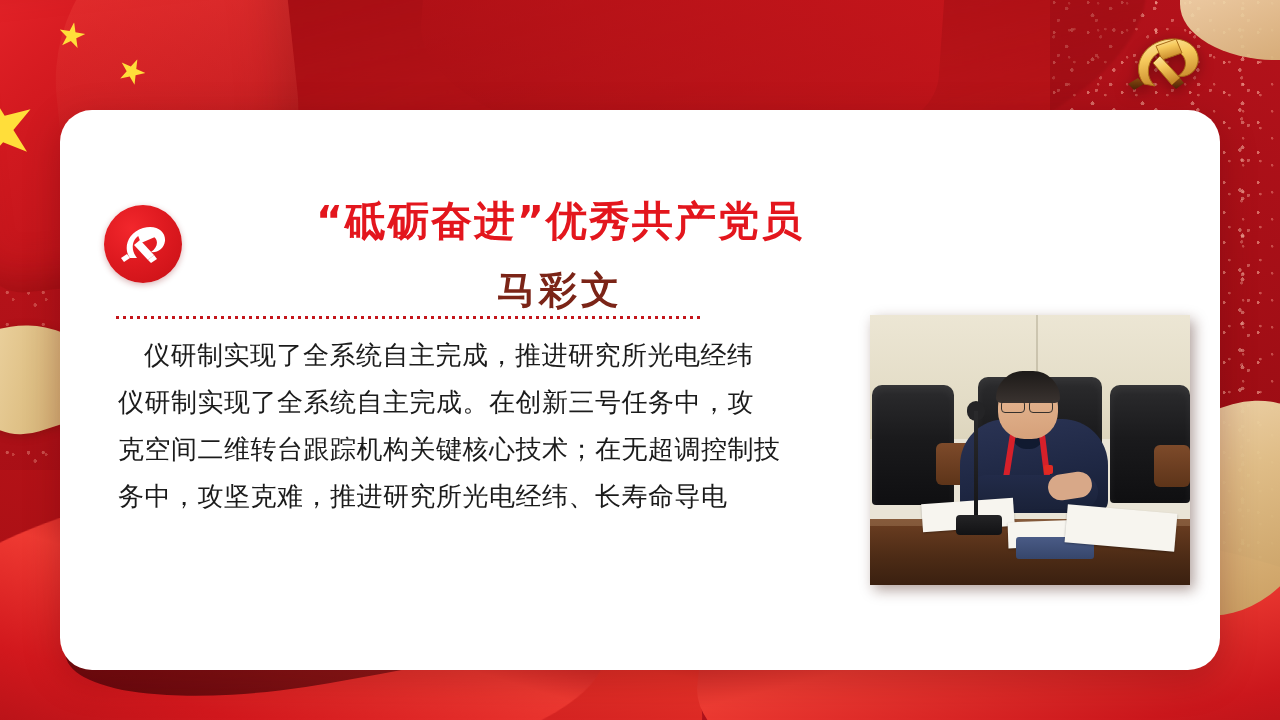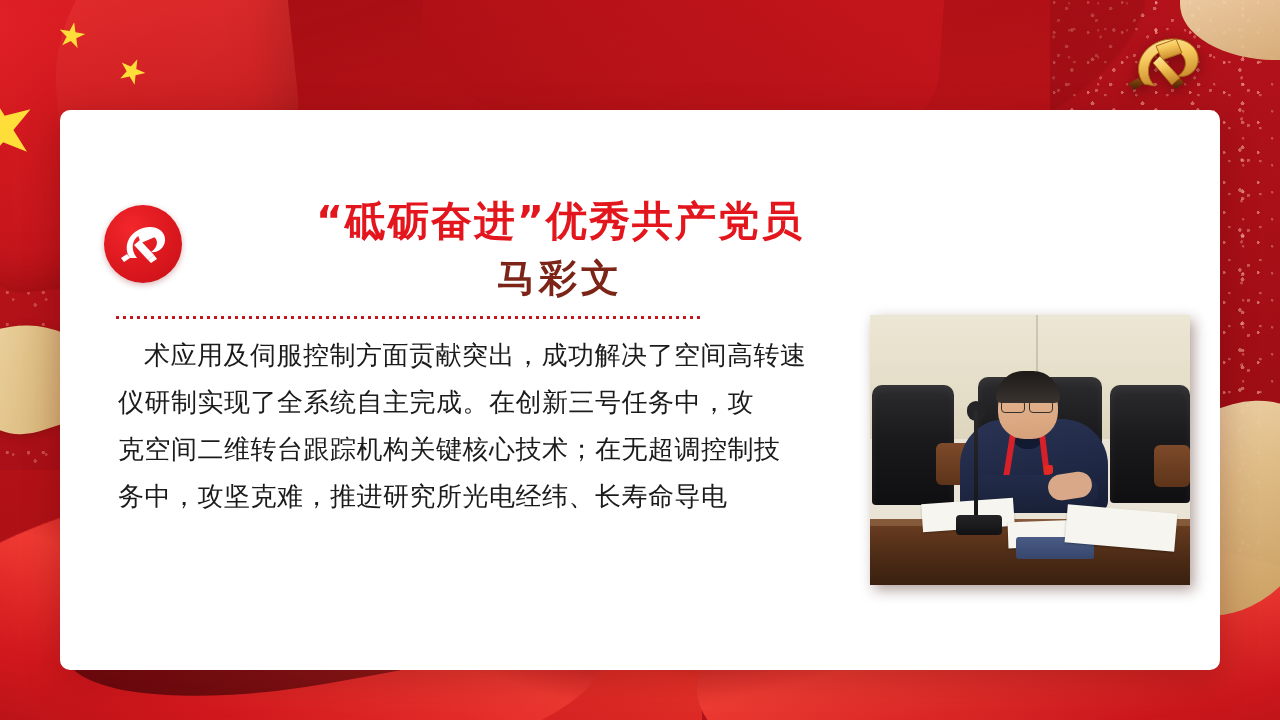--- a/index.html
+++ b/index.html
@@ -142,21 +142,21 @@
   
   .emblem-gold{
     position:absolute;right:62px;top:26px;width:104px;height:76px;
     filter:drop-shadow(0 4px 7px rgba(80,5,8,.6));
   }
 
   
   .card{
     position:absolute;left:60px;top:110px;width:1160px;height:560px;
     background:#ffffff;
-    border-radius:10px;
+    border-radius:32px;
     box-shadow:0 10px 36px rgba(90,6,10,.30);
     overflow:hidden;
   }
 
   
   .badge{
     position:absolute;left:44px;top:95px;width:78px;height:78px;
     border-radius:50%;
     background:radial-gradient(circle at 35% 30%,#f2272c 0%,#df1a20 45%,#c71016 100%);
     box-shadow:0 2px 6px rgba(130,10,14,.3);
@@ -173,21 +173,21 @@
     color:#e3161d;
     line-height:1.15;
     white-space:nowrap;
   }
   .title-name{
     font-family:"DejaVu Serif","Liberation Serif",serif;
     font-weight:bold;
     font-size:38px;
     letter-spacing:4px;
     color:#7b2417;
-    margin-top:8px;
+    margin-top:20px;
   }
 
   
   .divider{
     position:absolute;left:56px;top:206px;width:586px;height:3px;
     background-image:repeating-linear-gradient(to right,#c4161c 0 3px,transparent 3px 7px);
   }
 
   
   .body-text{
@@ -333,21 +333,21 @@
     </div>
 
     <div class="title-block">
       <div class="title-main">“砥砺奋进”优秀共产党员</div>
       <div class="title-name">马彩文</div>
     </div>
 
     <div class="divider"></div>
 
     <div class="body-text">
-      <span class="ln">术应用及伺服控制方面贡献突出，成功解决了空间高转速</span>
+      <span class="ln">仪研制实现了全系统自主完成，推进研究所光电经纬</span>
       <span class="ln">仪研制实现了全系统自主完成。在创新三号任务中，攻</span>
       <span class="ln">克空间二维转台跟踪机构关键核心技术；在无超调控制技</span>
       <span class="ln">务中，攻坚克难，推进研究所光电经纬、长寿命导电</span>
     </div>
 
     <div class="photo">
       <div class="ph-wall"></div>
       <div class="ph-wall-seam"></div>
       <div class="ph-chair ph-chair-l"></div>
       <div class="ph-chair ph-chair-r"></div>

